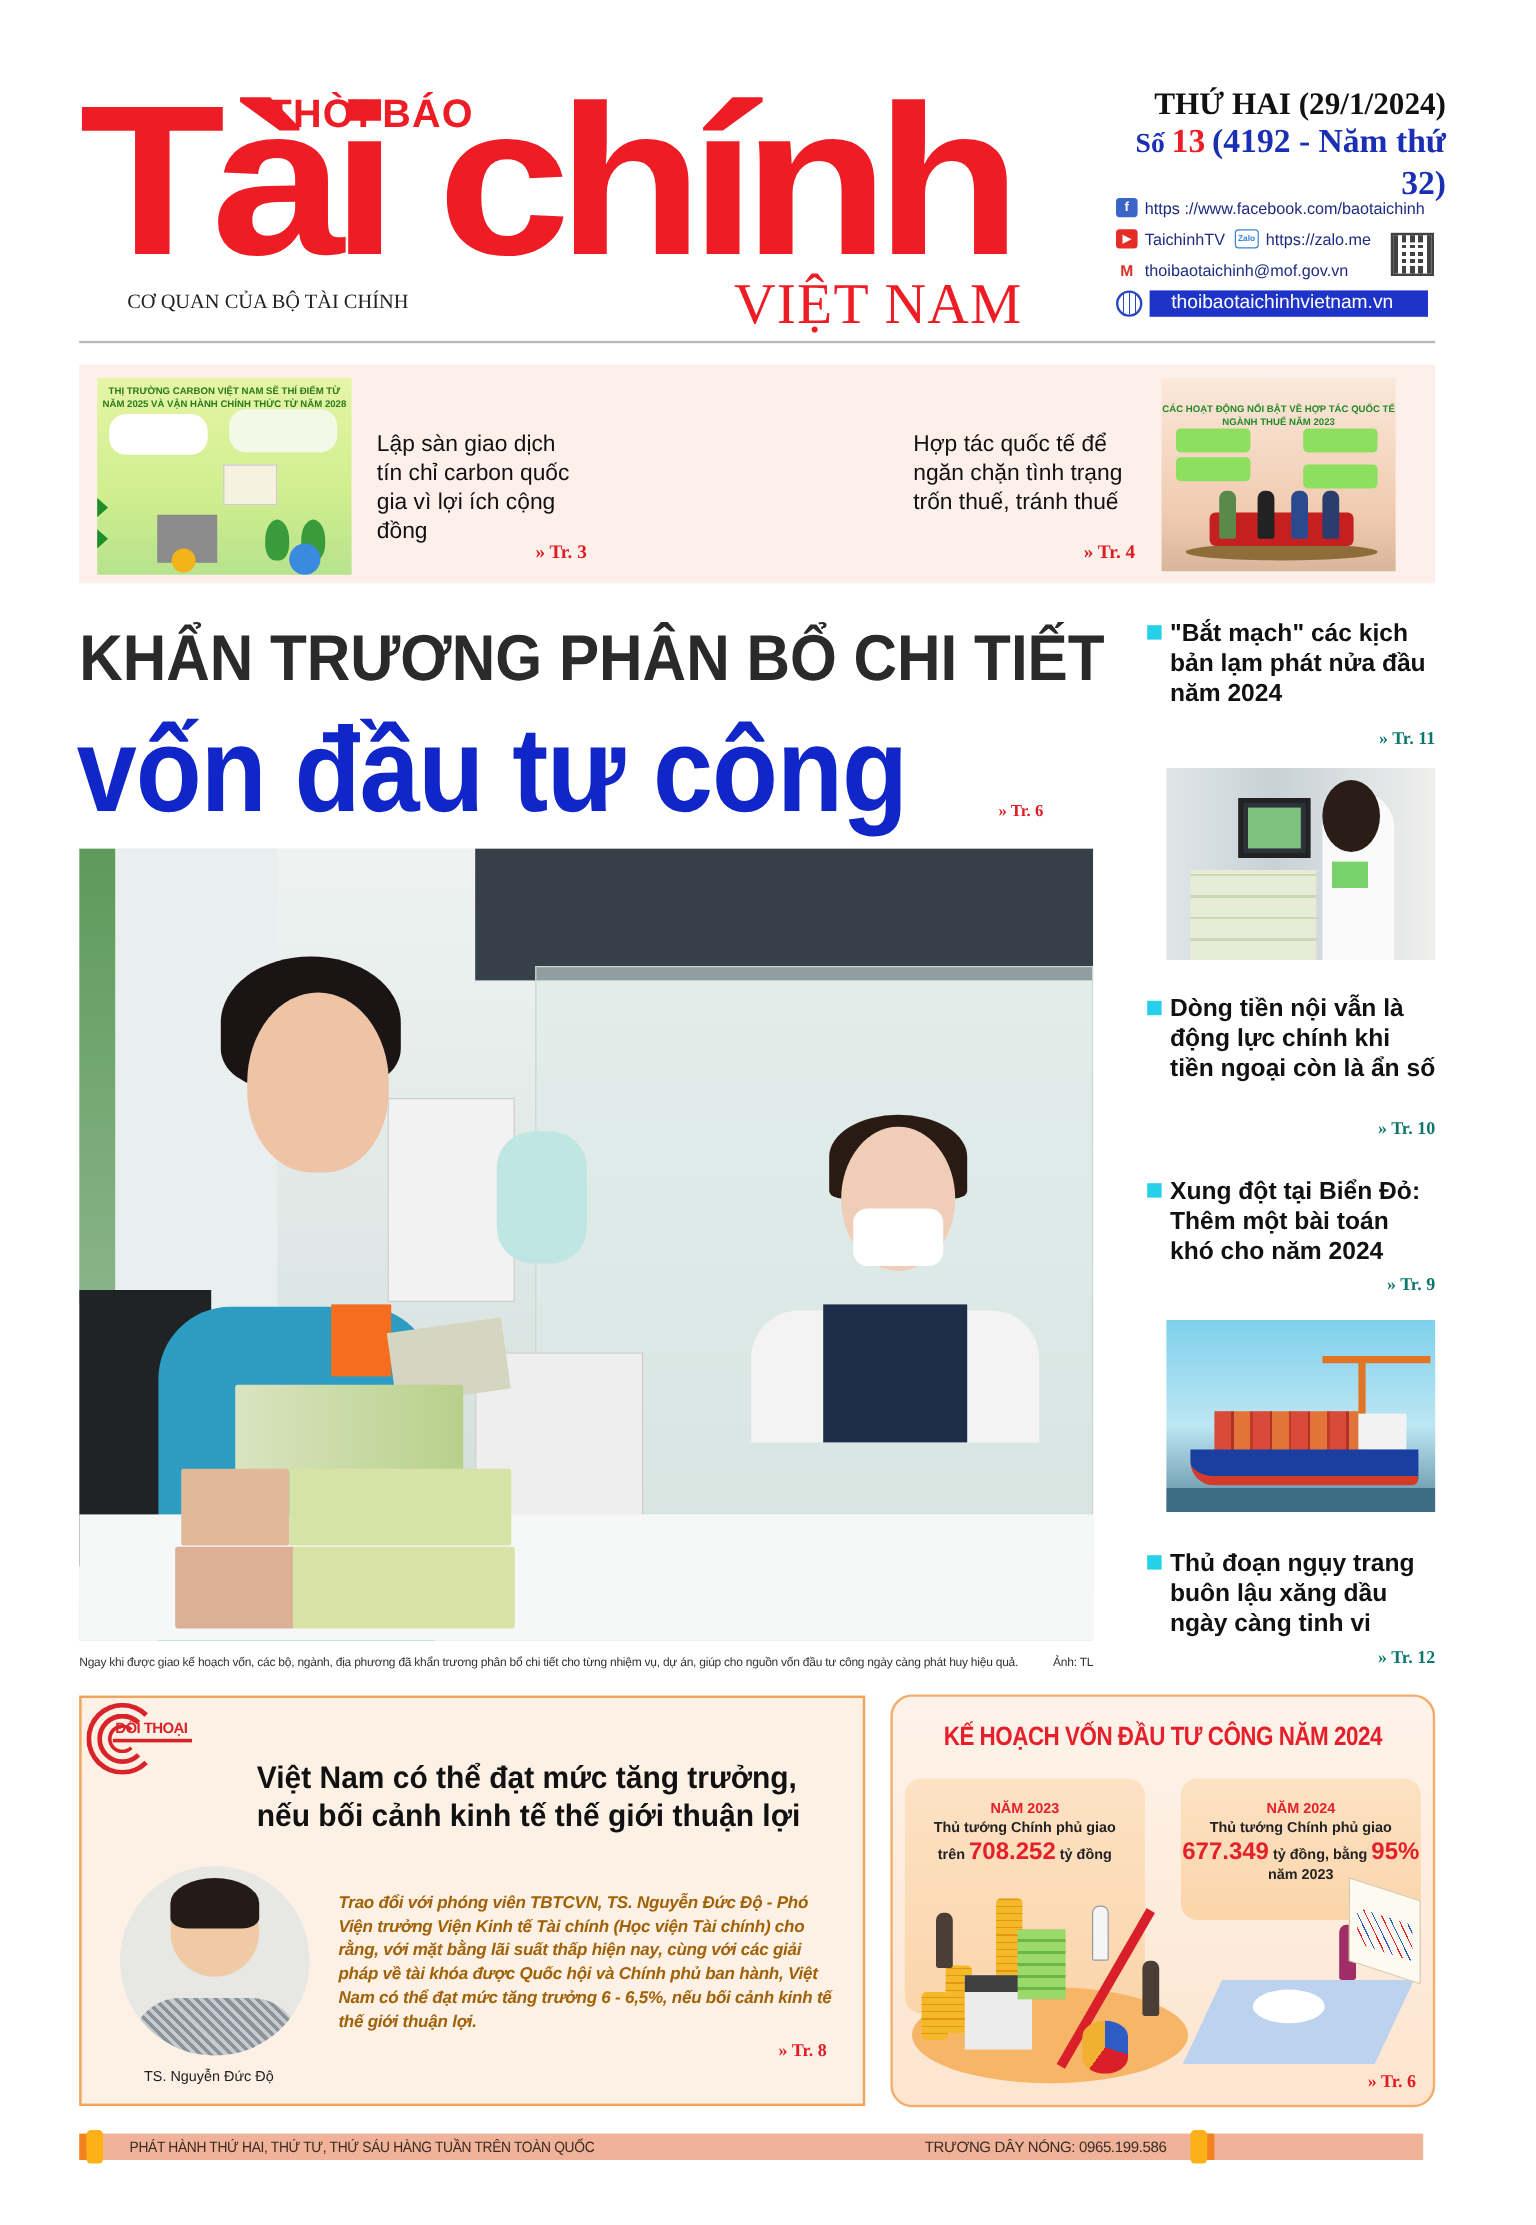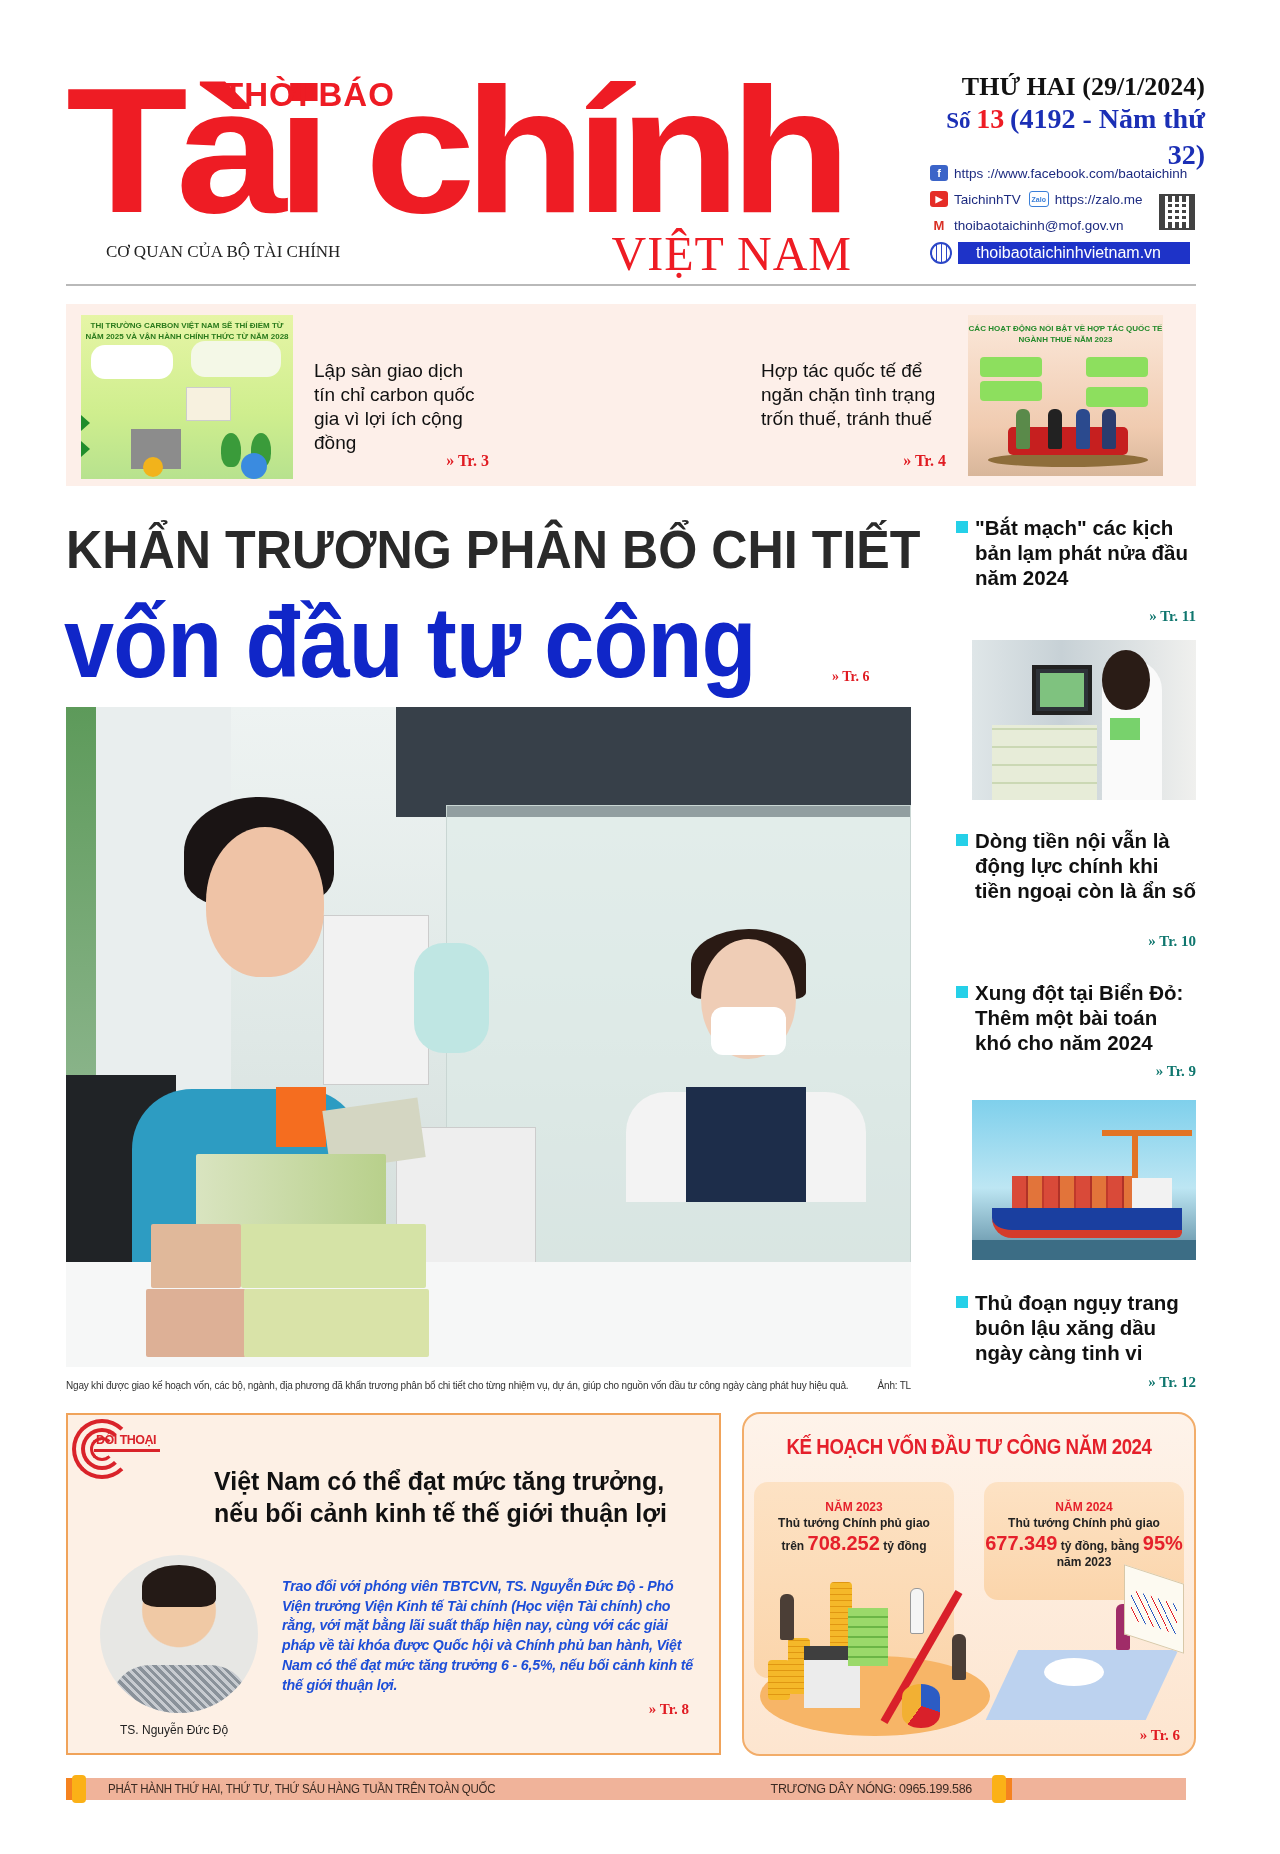--- a/index.html
+++ b/index.html
@@ -67,21 +67,21 @@
   .t-img1 .ball { position: absolute; left: 160px; bottom: 0px; width: 26px; height: 26px; border-radius: 50%; background: #3a8be0; }
 
   .teaser { position: absolute; top: 55px; font-size: 19px; line-height: 24px; color: #111; }
   .teaser .ref { position: absolute; right: 0; top: 90px; color: #e01b22; font-family: "Liberation Serif", serif; font-weight: bold; font-size: 16px; white-space: nowrap; }
   .t1 { left: 248px; width: 175px; height: 100px; }
   .t2 { left: 462px; width: 190px; height: 100px; }
   .t3 { left: 695px; width: 185px; height: 100px; }
 
   .t-img2 { position: absolute; left: 902px; top: 11px; width: 195px; height: 161px;
             background: linear-gradient(180deg, #fbe8da 0%, #f0cbb0 70%, #d8b69a 100%); }
-  .t-img2 .tt { font-size: 8px; font-weight: bold; color: #238a2a; text-align: center; padding-top: 8px; line-height: 11px; }
+  .t-img2 .tt { font-size: 8px; font-weight: bold; color: #238a2a; text-align: center; padding-top: 20px; line-height: 11px; }
   .t-img2 .gb { position: absolute; width: 62px; height: 20px; background: #8ddf5e; border-radius: 4px; }
   .t-img2 .sofa { position: absolute; left: 40px; top: 112px; width: 120px; height: 28px; background: #c61f1f; border-radius: 5px; }
   .t-img2 .floor { position: absolute; left: 20px; top: 138px; width: 160px; height: 14px; background: #8e6d3a; border-radius: 50%; }
   .t-img2 .person { position: absolute; top: 94px; width: 14px; height: 40px; border-radius: 6px 6px 2px 2px; }
 
   
   .hl1 {
     position: absolute; left: 66px; top: 522px; font-family: "Liberation Sans", sans-serif; font-weight: 900;
     font-size: 54px; color: #2a2a2a; letter-spacing: 0px; transform: scaleX(0.93); transform-origin: left top; line-height: 1;
     white-space: nowrap;
@@ -152,21 +152,21 @@
   .dialog { position: absolute; left: 66px; top: 1413px; width: 655px; height: 342px; background: #fdf0e5; border: 2px solid #f0a35a; }
   .dl-logo { position: absolute; left: 4px; top: 4px; width: 60px; height: 60px; }
   .dl-ring { position: absolute; border-radius: 50%; border: 4px solid #d9232a; border-right-color: transparent; }
   .dl-label { position: absolute; left: 28px; top: 18px; font-size: 12.5px; font-weight: bold; color: #d9232a; letter-spacing: -0.5px; white-space: nowrap; }
   .dl-label-line { position: absolute; left: 26px; top: 34px; width: 66px; height: 3px; background: #d9232a; }
   .dl-title { position: absolute; left: 146px; top: 50px; width: 500px; font-size: 26px; line-height: 32px; font-weight: bold; color: #111; transform: scaleX(0.96); transform-origin: left top; }
   .dl-avatar { position: absolute; left: 32px; top: 140px; width: 158px; height: 158px; border-radius: 50%; background: radial-gradient(circle at 50% 35%, #f0c9a5 0 28%, #e7e7e4 29% 100%); overflow: hidden; }
   .dl-avatar .hair { position: absolute; left: 42px; top: 10px; width: 74px; height: 42px; background: #241a16; border-radius: 50% 50% 20% 20%; }
   .dl-avatar .shirt { position: absolute; left: 10px; top: 110px; width: 140px; height: 60px; background: repeating-linear-gradient(45deg,#8a929a 0 3px,#c7cbd0 3px 6px); border-radius: 40px 40px 0 0; }
   .dl-name { position: absolute; left: 52px; top: 308px; font-size: 12px; color: #222; }
-  .dl-body { position: absolute; left: 214px; top: 162px; width: 420px; font-size: 14.2px; line-height: 19.7px; font-style: italic; font-weight: bold; color: #1d4ed8; letter-spacing: -0.2px; }
+  .dl-body { position: absolute; left: 214px; top: 162px; width: 420px; font-size: 14.2px; line-height: 19.7px; font-style: italic; font-weight: bold; color: #a16207; letter-spacing: -0.2px; }
   .dl-ref { position: absolute; right: 30px; top: 286px; color: #e01b22; font-family: "Liberation Serif", serif; font-weight: bold; font-size: 15px; }
 
   
   .info { position: absolute; left: 742px; top: 1412px; width: 454px; height: 344px; background: linear-gradient(180deg,#fef3ea 0%,#fde5cf 100%); border: 2px solid #f2ad6a; border-radius: 18px; overflow: hidden; }
   .info-title { position: absolute; left: 0; top: 20px; width: 100%; text-align: center; font-size: 22px; font-weight: bold; color: #e5202b; letter-spacing: -0.5px; transform: scaleX(0.85); }
   .info-card { position: absolute; top: 68px; width: 200px; height: 196px; border-radius: 14px; background: linear-gradient(180deg,#fde2c4,#fbd5ab); }
   .ic1 { left: 10px; }
   .ic2 { left: 240px; width: 200px; height: 118px; }
   .info-card .yr { text-align: center; font-size: 12px; font-weight: bold; color: #e5202b; padding-top: 18px; }
   .info-card .l1 { text-align: center; font-size: 12px; font-weight: bold; color: #222; margin-top: 2px; }

